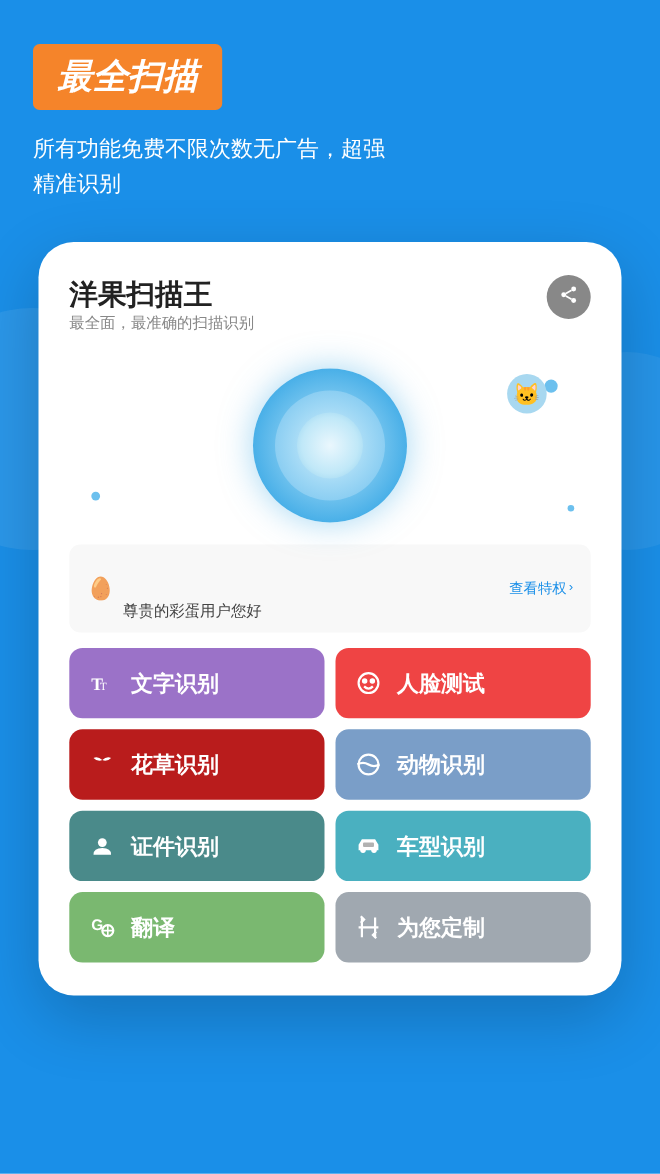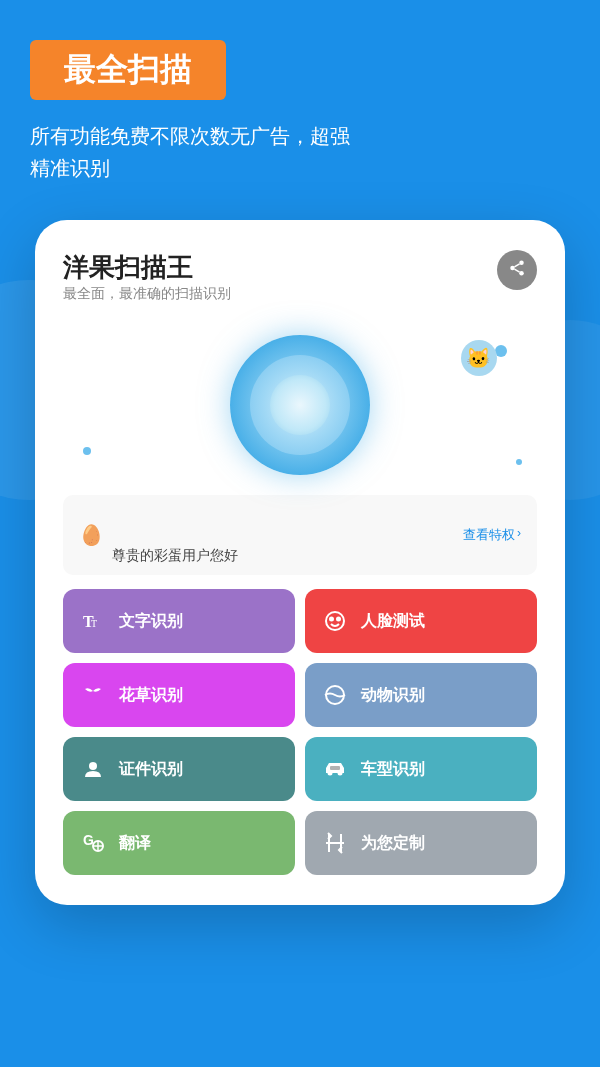--- a/index.html
+++ b/index.html
@@ -32,23 +32,24 @@
       top: 320px;
     }
 
     
     .header-section {
       padding: 40px 30px 20px 30px;
     }
     .orange-badge {
       display: inline-block;
       background: #f5842a;
-      padding: 8px 34px;
+      padding: 8px 22px;
       border-radius: 6px;
       margin-bottom: 20px;
+      font-style: italic;
     }
     .orange-badge-text {
       color: white;
       font-size: 32px;
       font-weight: 800;
     }
     .subtitle-text {
       color: white;
       font-size: 20px;
       line-height: 1.6;
@@ -227,28 +228,28 @@
     }
     .feature-icon {
       width: 32px;
       height: 32px;
       display: flex;
       align-items: center;
       justify-content: center;
       font-size: 22px;
     }
     .feature-label {
-      font-size: 16px;
+      font-size: 20px;
       font-weight: 600;
       color: white;
     }
 
     .btn-purple { background: #9b72c8; }
     .btn-orange { background: #ef4444; }
-    .btn-pink { background: #d946ef; }
+    .btn-pink { background: #b91c1c; }
     .btn-blue-gray { background: #7a9ec8; }
     .btn-teal { background: #4a8a8a; }
     .btn-cyan { background: #4ab0c0; }
     .btn-green { background: #7ab870; }
     .btn-gray { background: #a0a8b0; }
   </style>
 </head>
 <body>
 
 <div class="bg-circle-left"></div>

